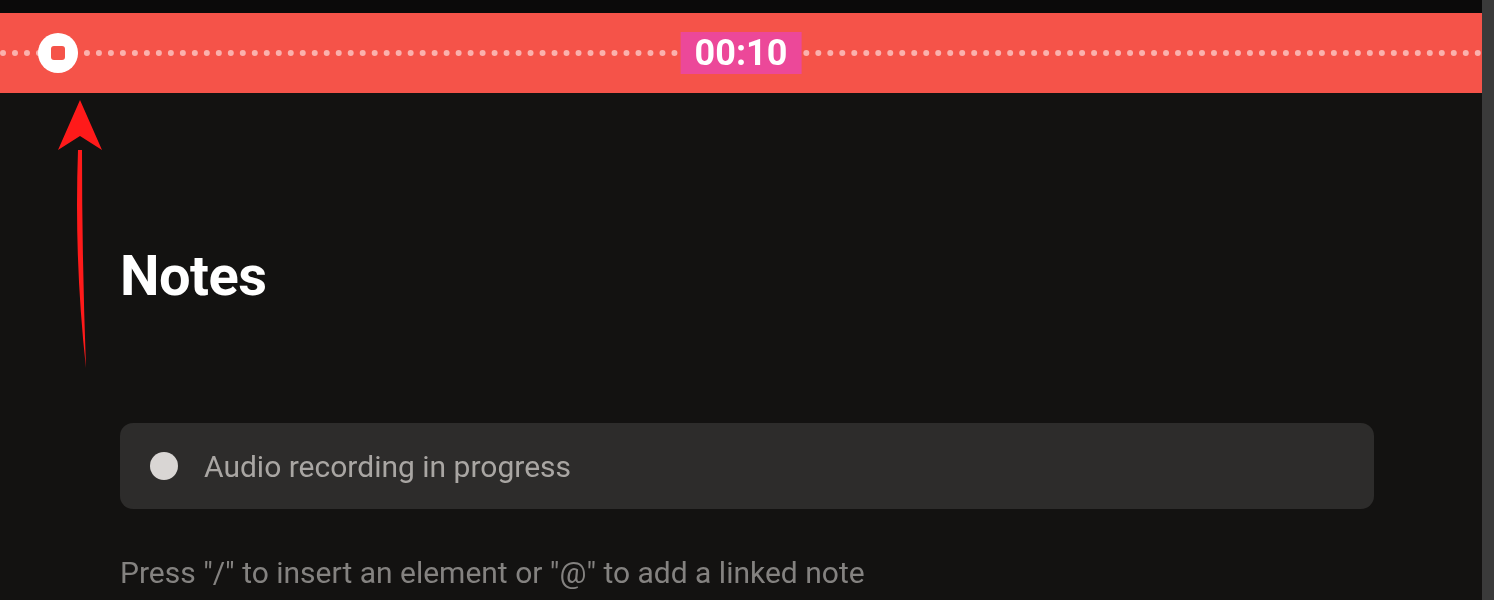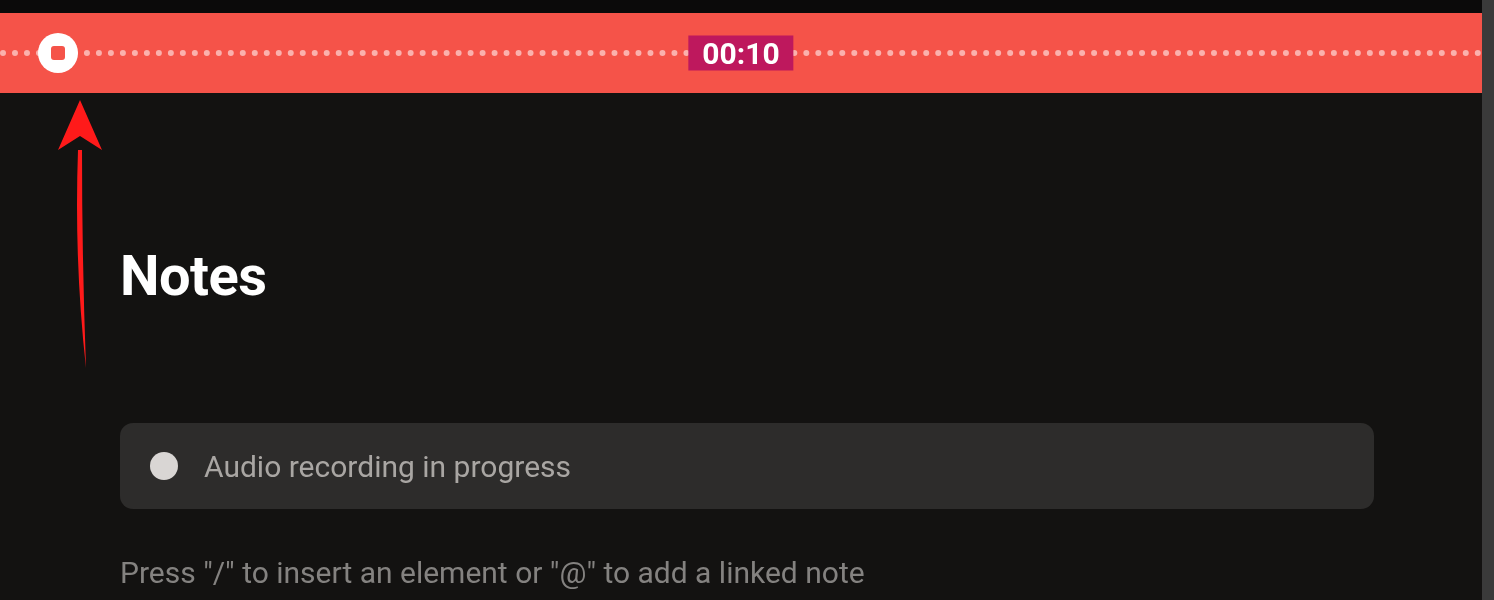--- a/index.html
+++ b/index.html
@@ -53,25 +53,25 @@
   .stop-inner {
     width: 14px; height: 14px;
     border-radius: 3px;
     background: #f55349;
   }
   .timer {
     position: absolute;
     left: 50%;
     top: 50%;
     transform: translate(-50%, -50%);
-    font-size: 30px;
+    font-size: 36px;
     font-weight: 700;
     color: #ffffff;
     padding: 0 14px;
-    background: #be185d; 
+    background: #ec4899; 
     z-index: 2;
     white-space: nowrap;
   }
 
   
   .right-edge {
     position: absolute;
     top: 0; right: 0;
     width: 12px;
     height: 100%;

